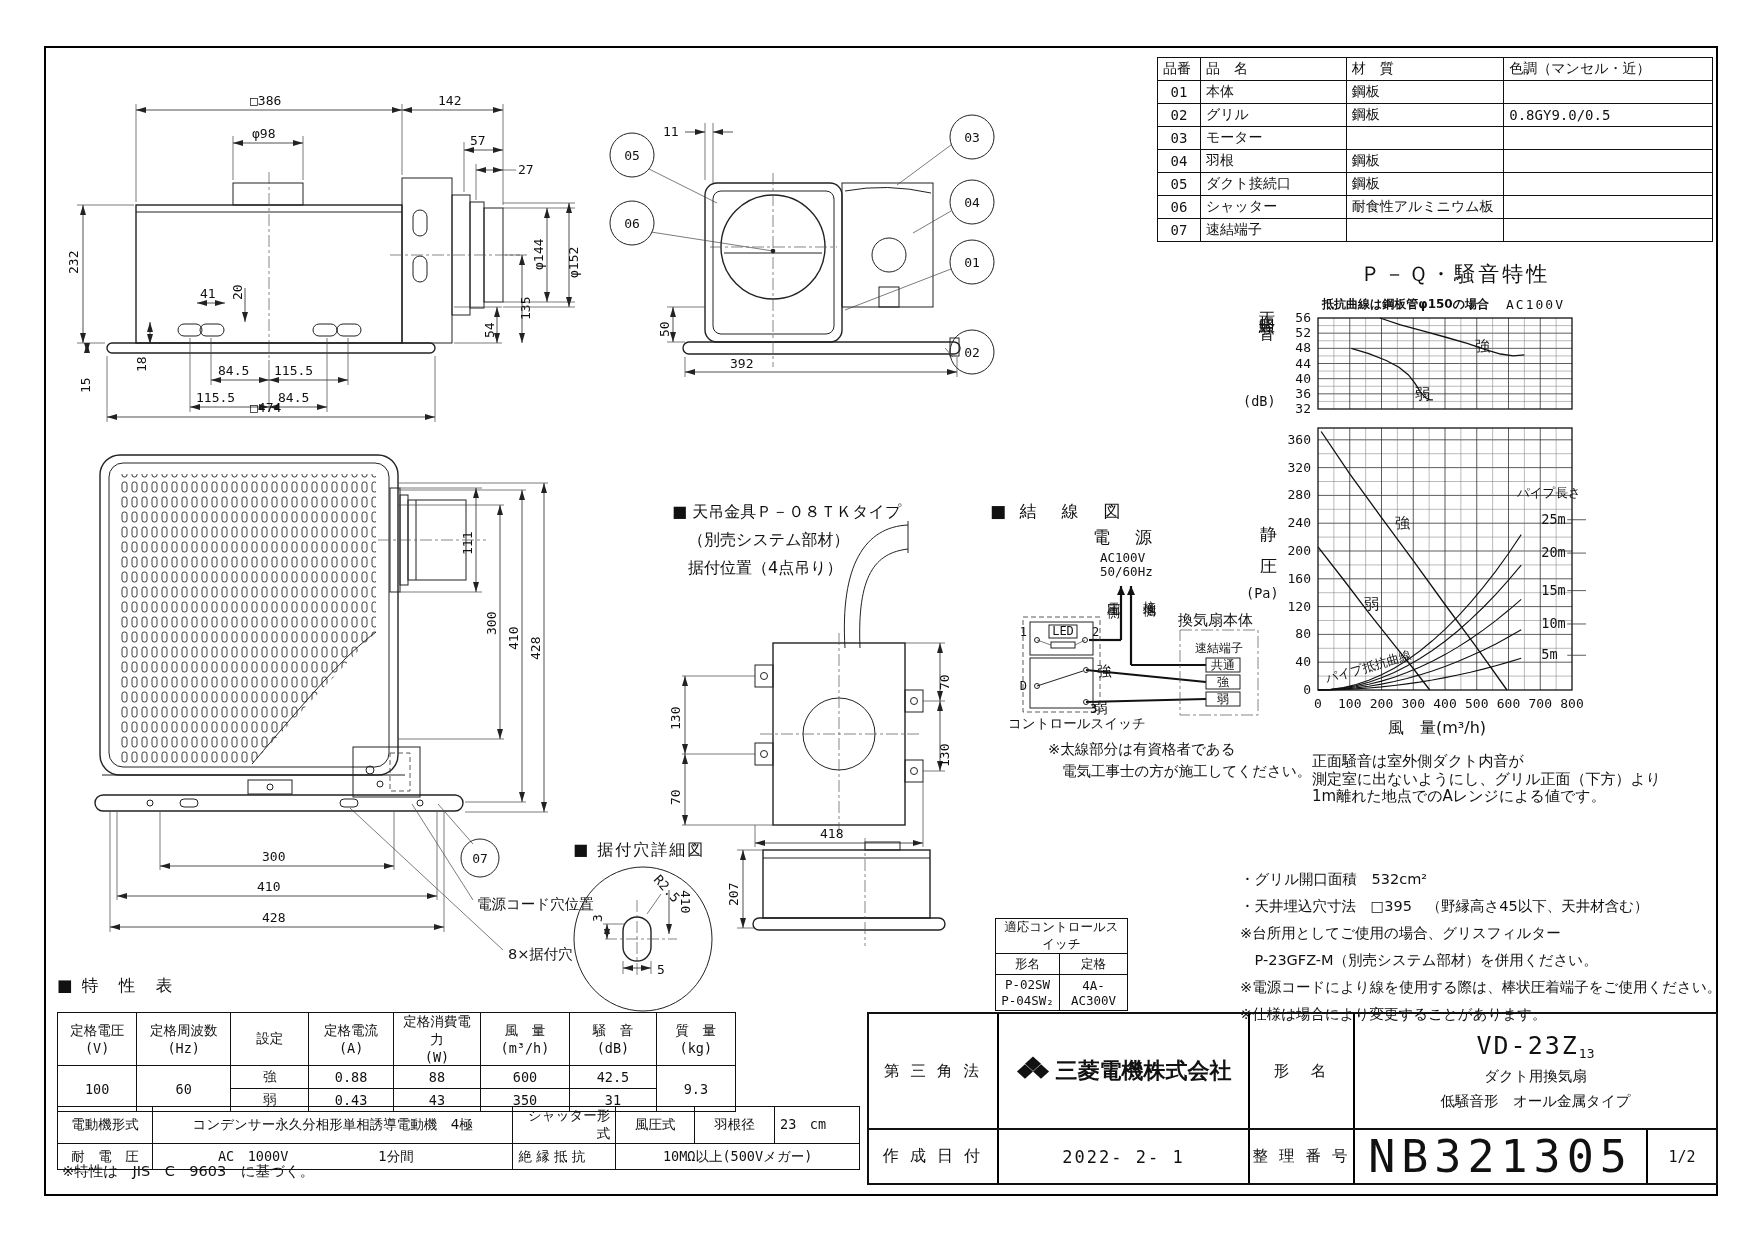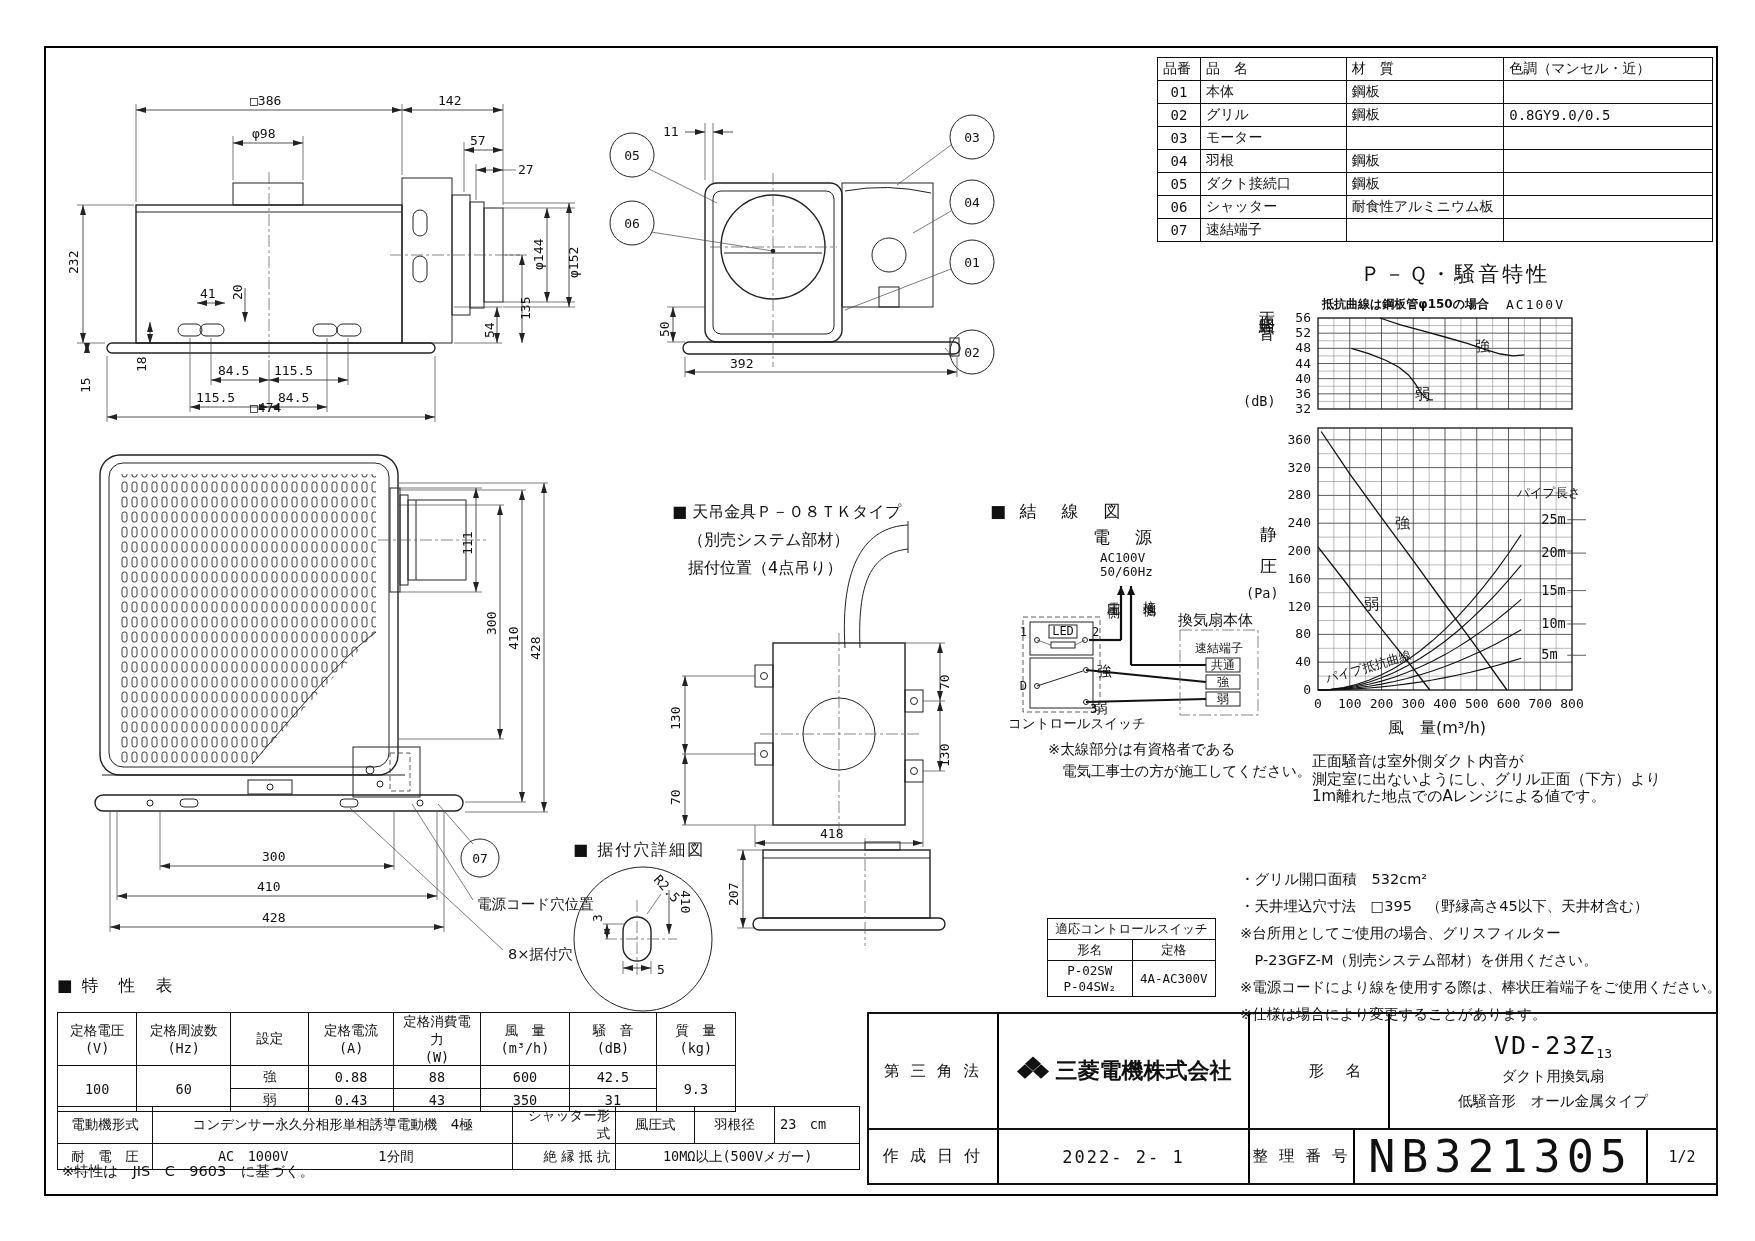--- a/index.html
+++ b/index.html
@@ -219,21 +219,21 @@
 
 <div class="abs jp" style="left:1240px;top:866px;font-size:14.5px;line-height:27px;">
   <div>・グリル開口面積　532cm²</div>
   <div>・天井埋込穴寸法　□395　（野縁高さ45以下、天井材含む）</div>
   <div>※台所用としてご使用の場合、グリスフィルター</div>
   <div>　P-23GFZ-M（別売システム部材）を併用ください。</div>
   <div>※電源コードにより線を使用する際は、棒状圧着端子をご使用ください。</div>
   <div>※仕様は場合により変更することがあります。</div>
 </div>
 
-<table class="grid abs" style="left:1047px;top:918px;width:169px;font-size:12.5px;text-align:center;border-radius:12px;">
+<table class="grid abs" style="left:995px;top:918px;width:133px;font-size:12.5px;text-align:center;border-radius:12px;">
   <colgroup>
       <col style="width:84px">
       <col style="width:83px">
     </colgroup>
   <tbody>
       <tr style="height:21px;">
         <th colspan="2">適応コントロールスイッチ</th>
       </tr>
   <tr style="height:21px;">
     <th>形名</th>
@@ -712,39 +712,39 @@
     <td style="text-align:center">電動機形式</td>
     <td style="text-align:center">コンデンサー永久分相形単相誘導電動機　4極</td>
     <td style="text-align:right">シャッター形式</td>
     <td style="text-align:center">風圧式</td>
     <td style="text-align:center">羽根径</td>
     <td style="text-align:left" class="mono">23　cm</td>
   </tr>
   <tr style="height:26px;">
     <td style="text-align:center">耐　電　圧</td>
     <td><span class="mono" style="padding-left:60px">AC　1000V</span><span style="padding-left:90px">1分間</span></td>
-    <td style="text-align:right">絶 縁 抵 抗</td>
+    <td style="text-align:left">絶 縁 抵 抗</td>
     <td colspan="3" class="mono" style="text-align:center">10MΩ以上(500Vメガー)</td>
   </tr>
 </tbody>
   </table>
 <div class="abs jp" style="left:62px;top:1162px;font-size:14.5px;">※特性は　JIS　C　9603　に基づく。</div>
 
 <div class="abs" style="left:867px;top:1012px;width:851px;height:173px;border:2px solid #111;box-sizing:border-box;display:flex;flex-direction:column;">
   <div style="display:flex;height:114px;border-bottom:2px solid #111;">
     <div class="tb-cell jp" style="width:128px;font-size:15.5px;letter-spacing:3px;">第 三 角 法</div>
     <div class="tb-cell" style="width:249px;">
       <svg width="34" height="31" viewBox="0 0 36 32" style="margin-right:6px;">
         <path d="M18,0 L26.5,7.8 L18,15.6 L9.5,7.8 Z" fill="#111"></path>
         <path d="M9.5,8.2 L18,16 L9.5,23.8 L1,16 Z" fill="#111"></path>
         <path d="M26.5,8.2 L35,16 L26.5,23.8 L18,16 Z" fill="#111"></path>
       </svg>
       <span class="jp" style="font-size:22px;font-weight:bold;">三菱電機株式会社</span>
     </div>
-    <div class="tb-cell jp" style="width:103px;font-size:15.5px;letter-spacing:3px;padding-left:35px;">形　名</div>
+    <div class="tb-cell jp" style="width:103px;font-size:15.5px;letter-spacing:3px;">形　名</div>
     <div class="tb-cell jp" style="flex:1;border-right:none;flex-direction:column;justify-content:center;gap:6px;">
       <div><span class="mono" style="font-size:25px;letter-spacing:2px;">VD-23Z</span><span class="mono" style="font-size:13px;vertical-align:-4px;">13</span></div>
       <div style="font-size:14.5px;">ダクト用換気扇</div>
       <div style="font-size:14.5px;">低騒音形　オール金属タイプ</div>
     </div>
   </div>
   <div style="display:flex;flex:1;">
     <div class="tb-cell jp" style="width:128px;font-size:16px;letter-spacing:3px;">作 成 日 付</div>
     <div class="tb-cell mono" style="width:249px;font-size:17px;letter-spacing:2px;">2022- 2- 1</div>
     <div class="tb-cell jp" style="width:103px;font-size:15.5px;letter-spacing:3px;">整 理 番 号</div>

